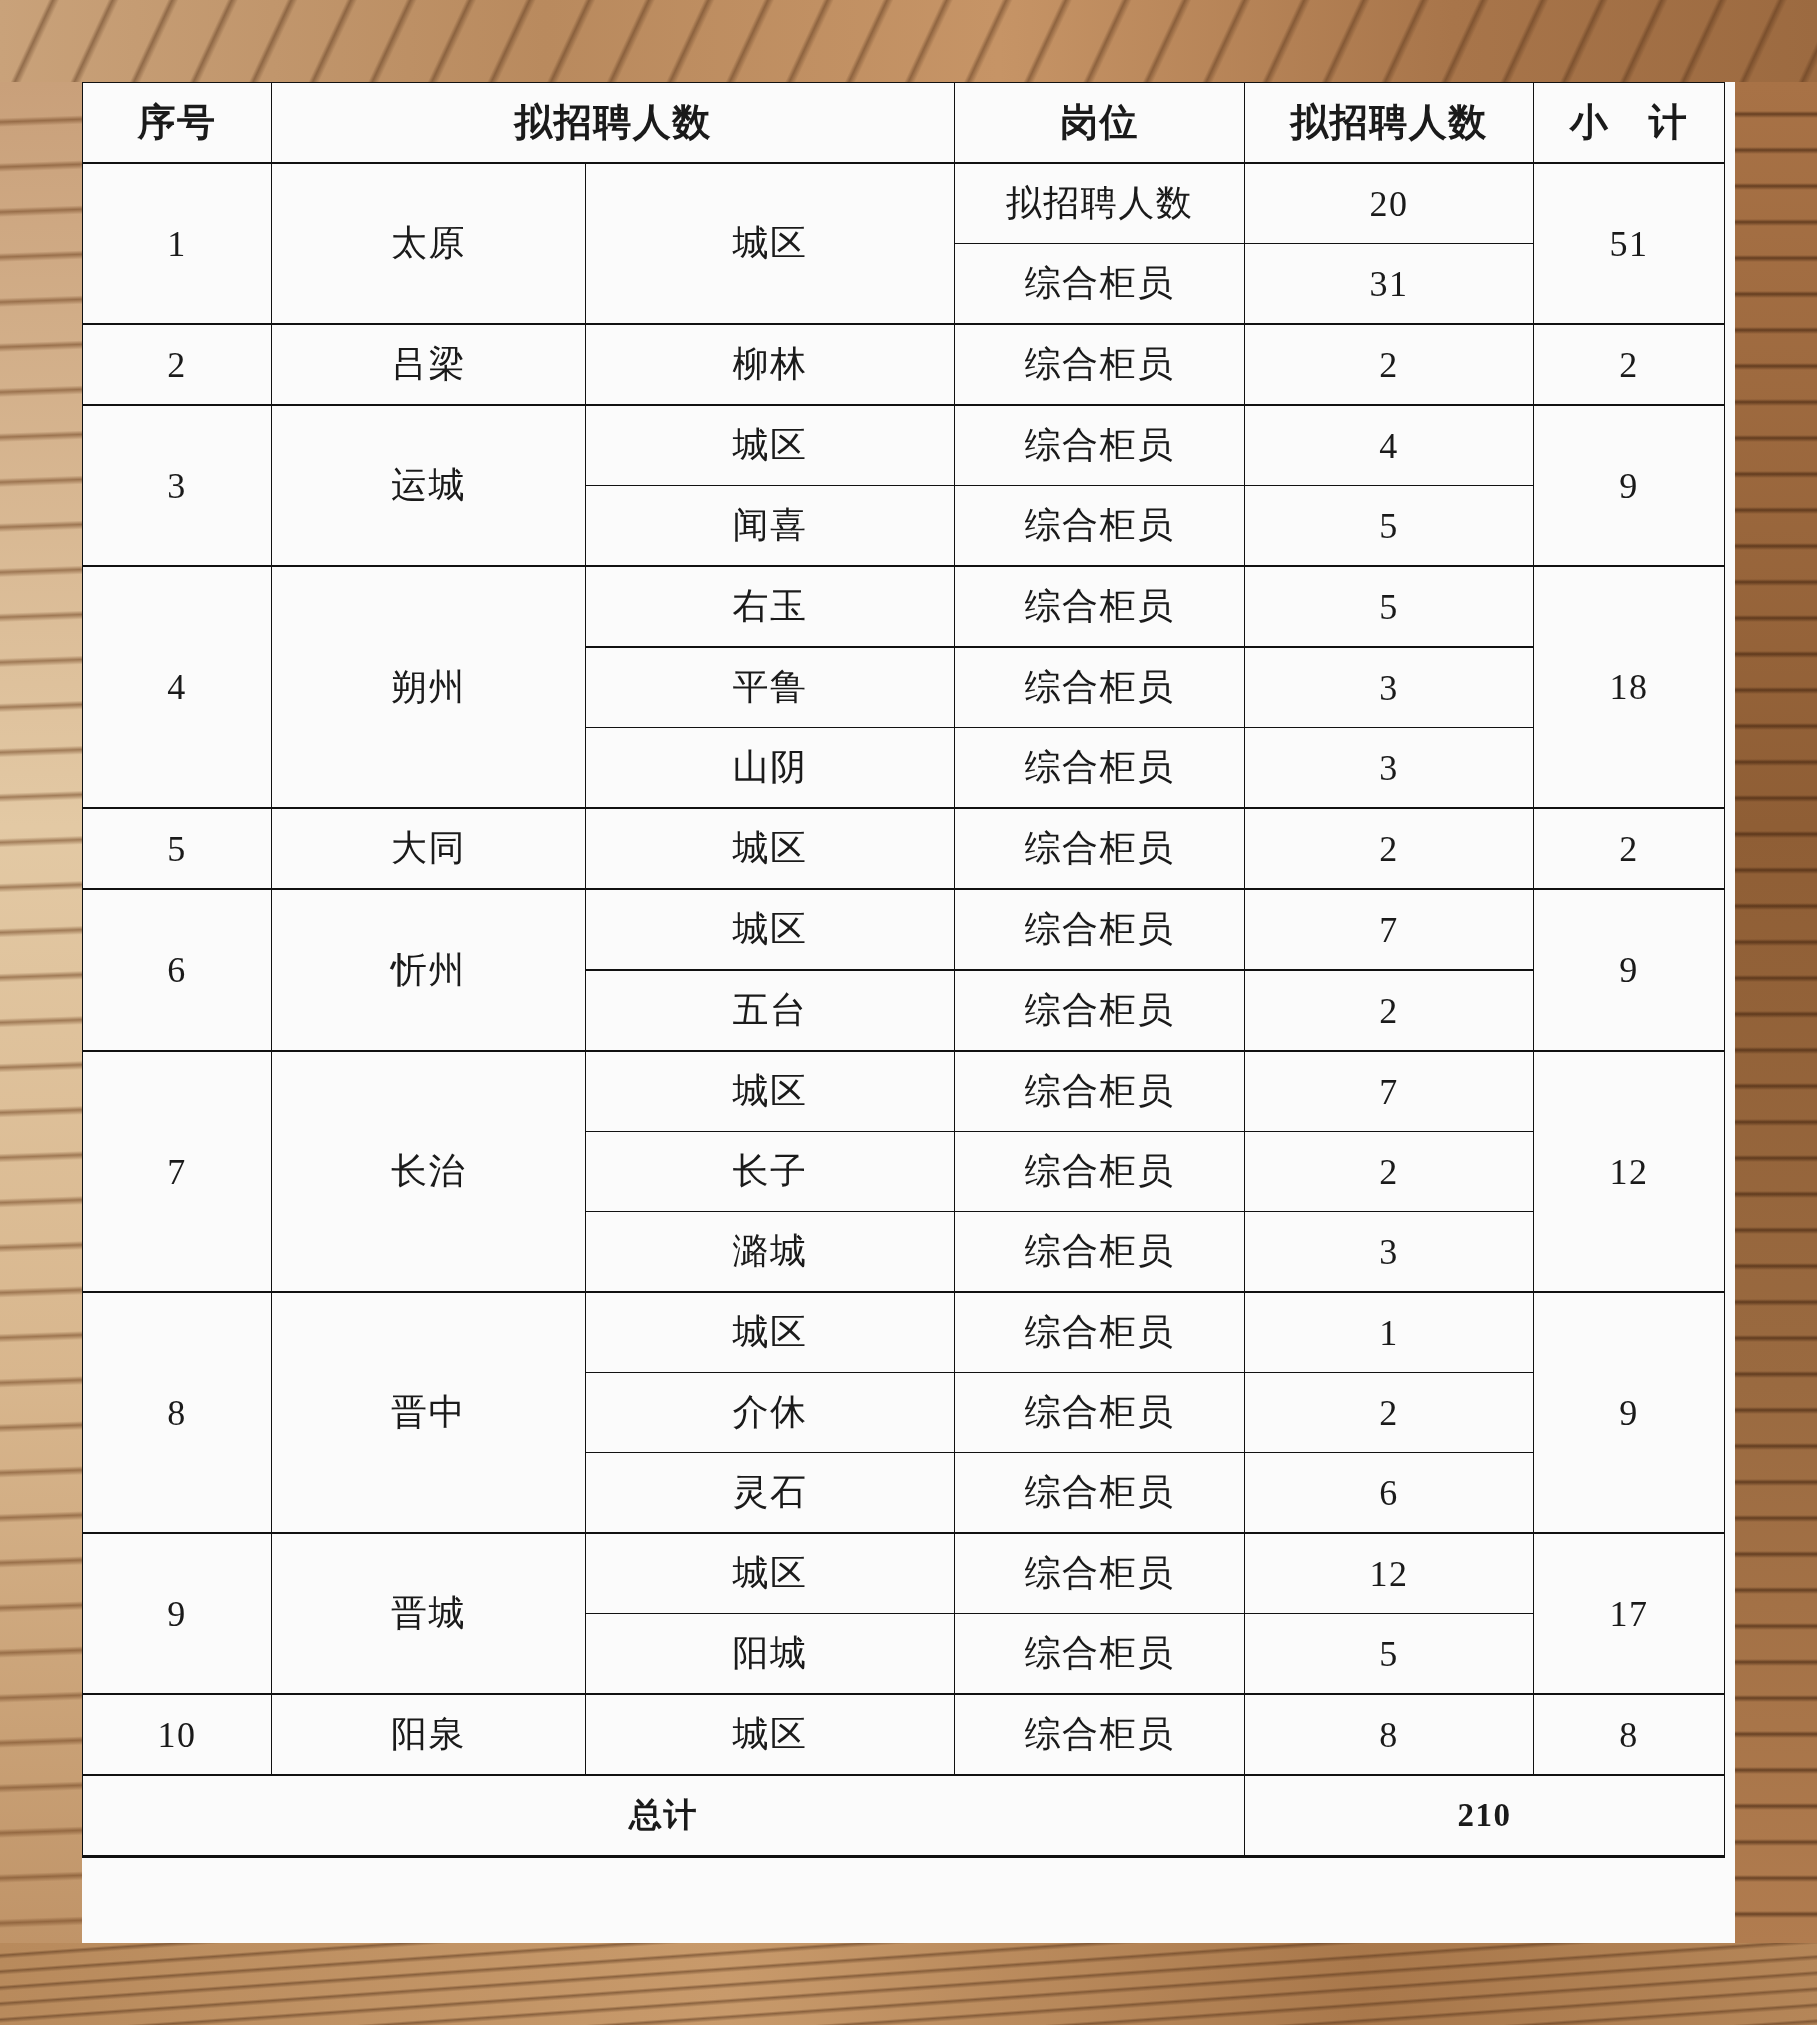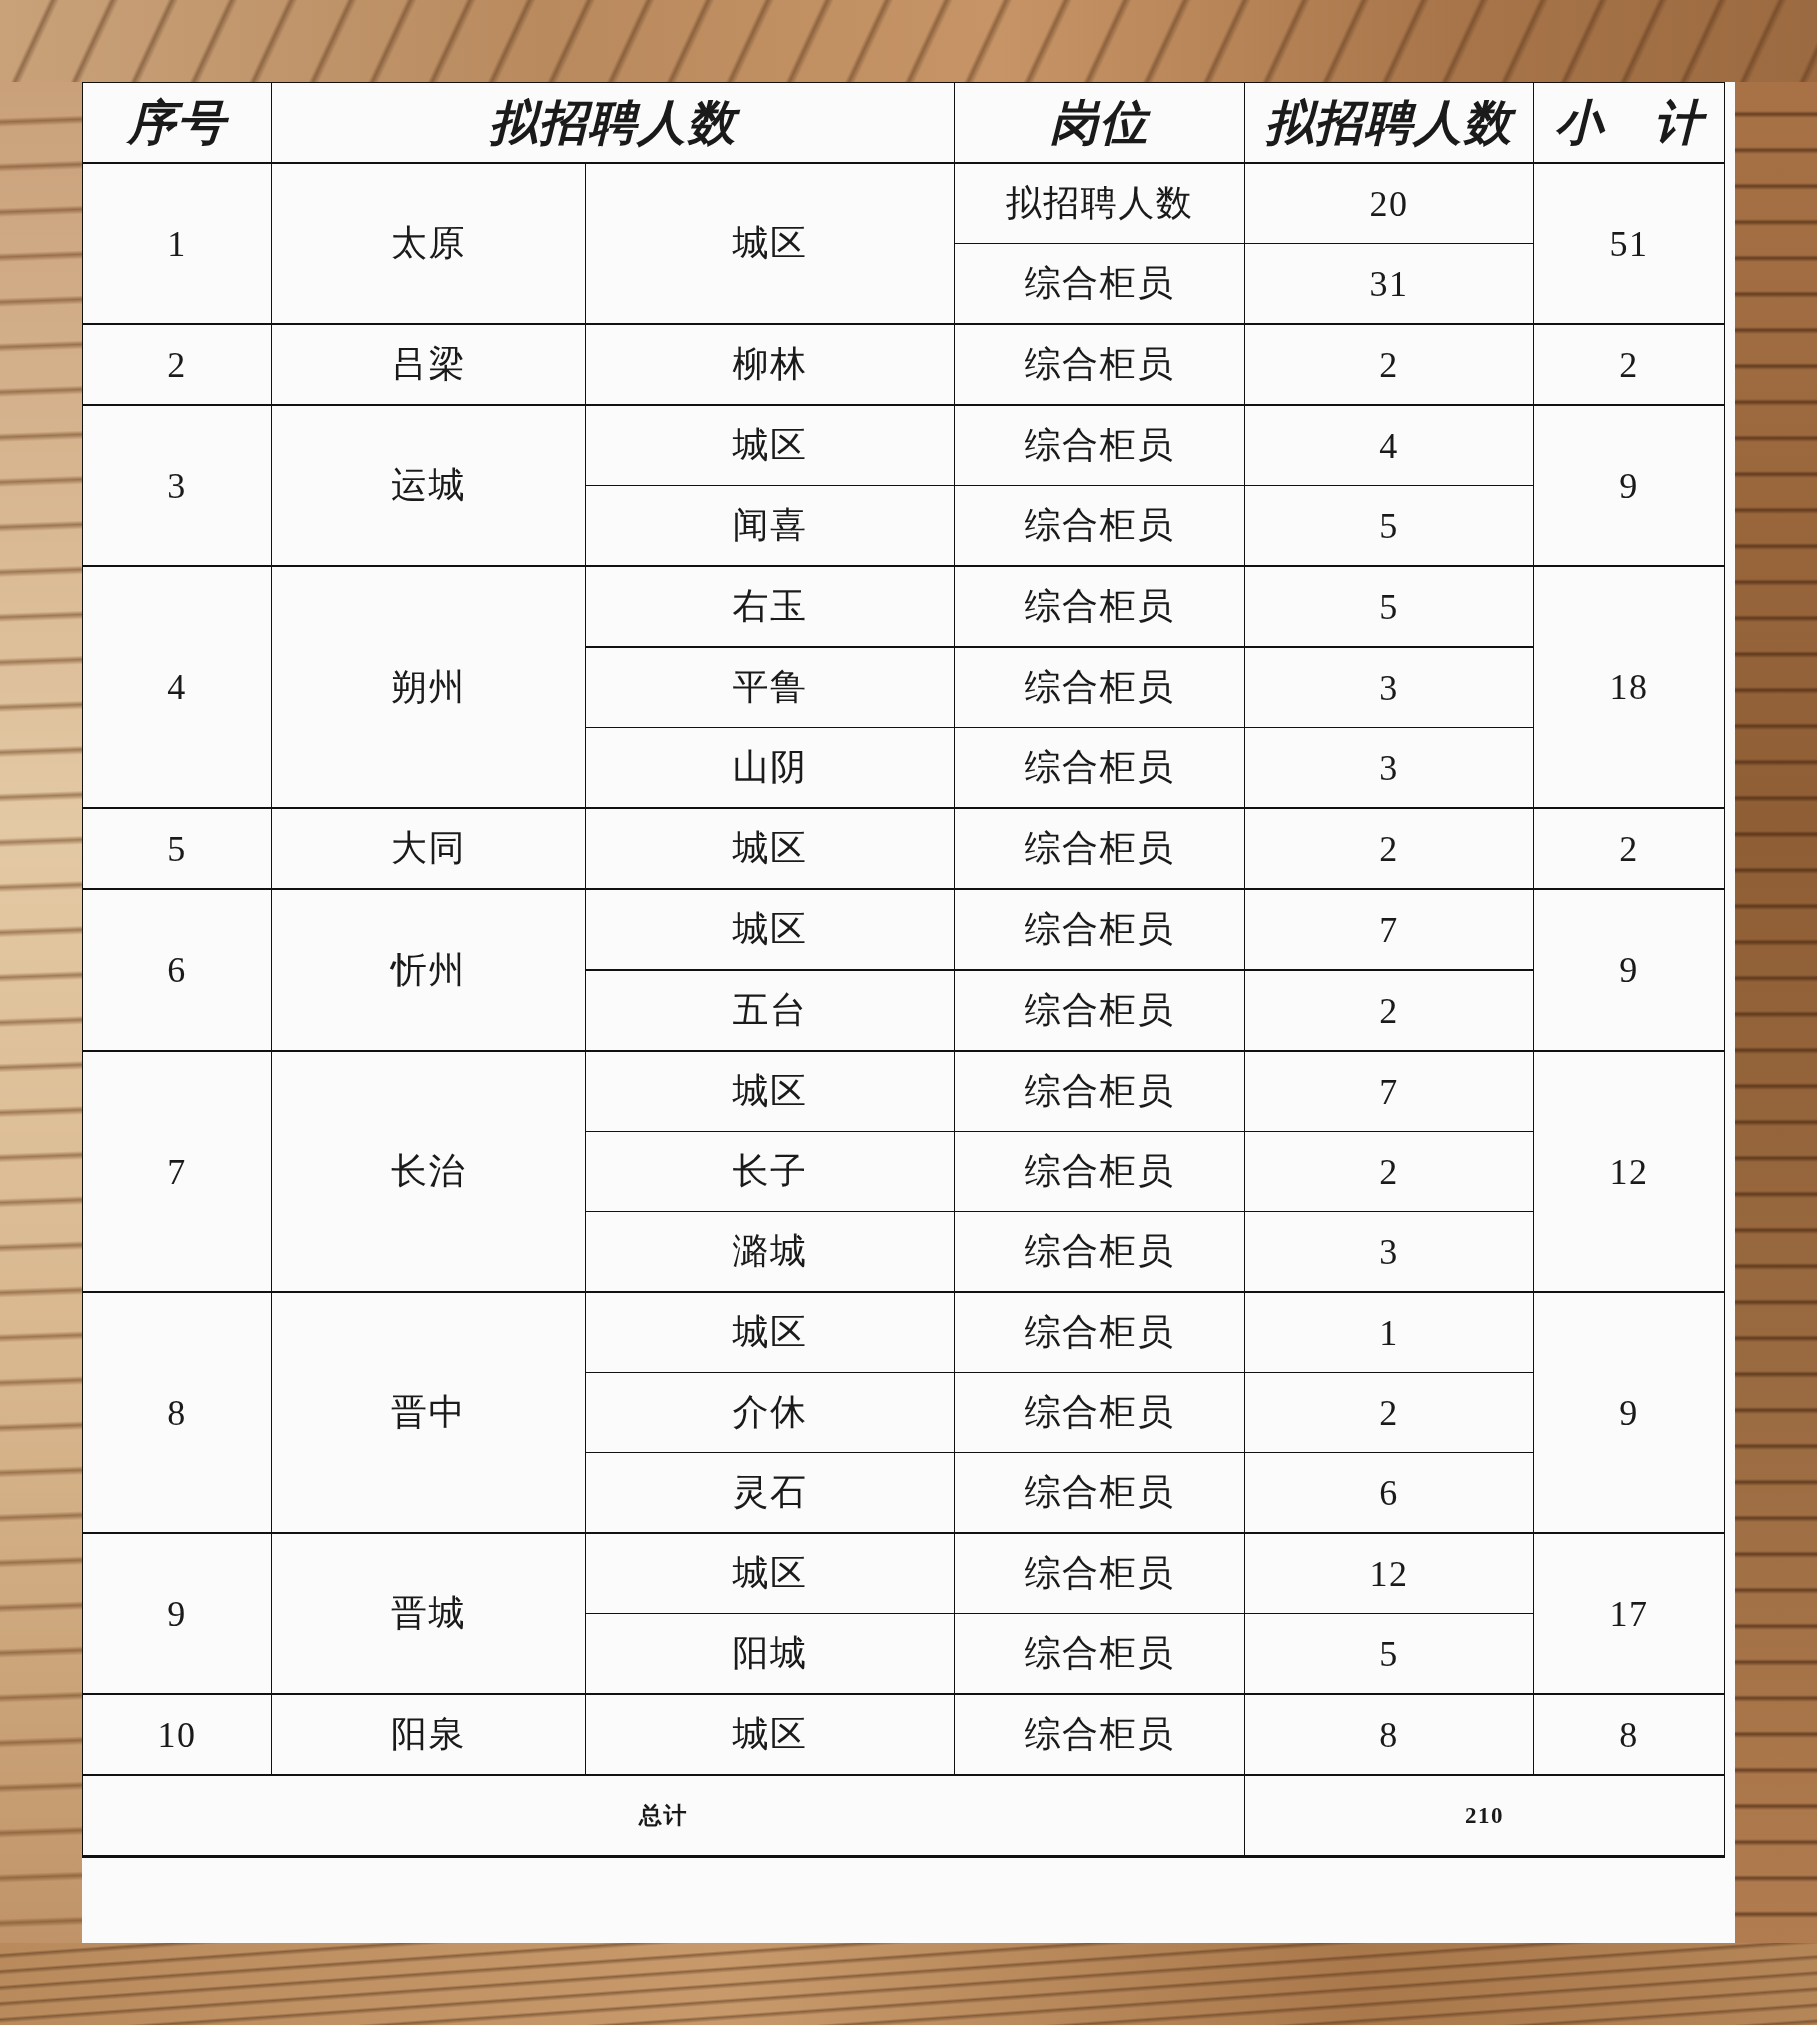--- a/index.html
+++ b/index.html
@@ -49,23 +49,23 @@
   }
   table.grid td, table.grid th {
     border: 1.5px solid #111;
     text-align: center; vertical-align: middle;
     padding: 0;
     font-size: 36px;
     font-weight: normal;
     height: 79px;
     letter-spacing: 1.5px;
   }
-  table.grid th { font-weight: bold; font-size: 48px; font-style: italic; }
+  table.grid th { font-weight: bold; font-size: 38px; }
   table.grid tr.thick-top td { border-top: 2.9px solid #111; }
-  table.grid td.total-label, table.grid td.total-value { font-weight: bold; font-size: 23px; }
+  table.grid td.total-label, table.grid td.total-value { font-weight: bold; font-size: 33px; }
   table.grid tr.total-row td { border-bottom: 3.6px solid #111; }
   .num { font-family: "Liberation Serif", "DejaVu Serif", serif; font-size: 38px; border-radius: 20px; }
 </style>
 </head>
 <body>
 
 <div class="wood-top"></div>
 <div class="wood-left"></div>
 <div class="wood-right"></div>
 <div class="wood-bottom"></div>

